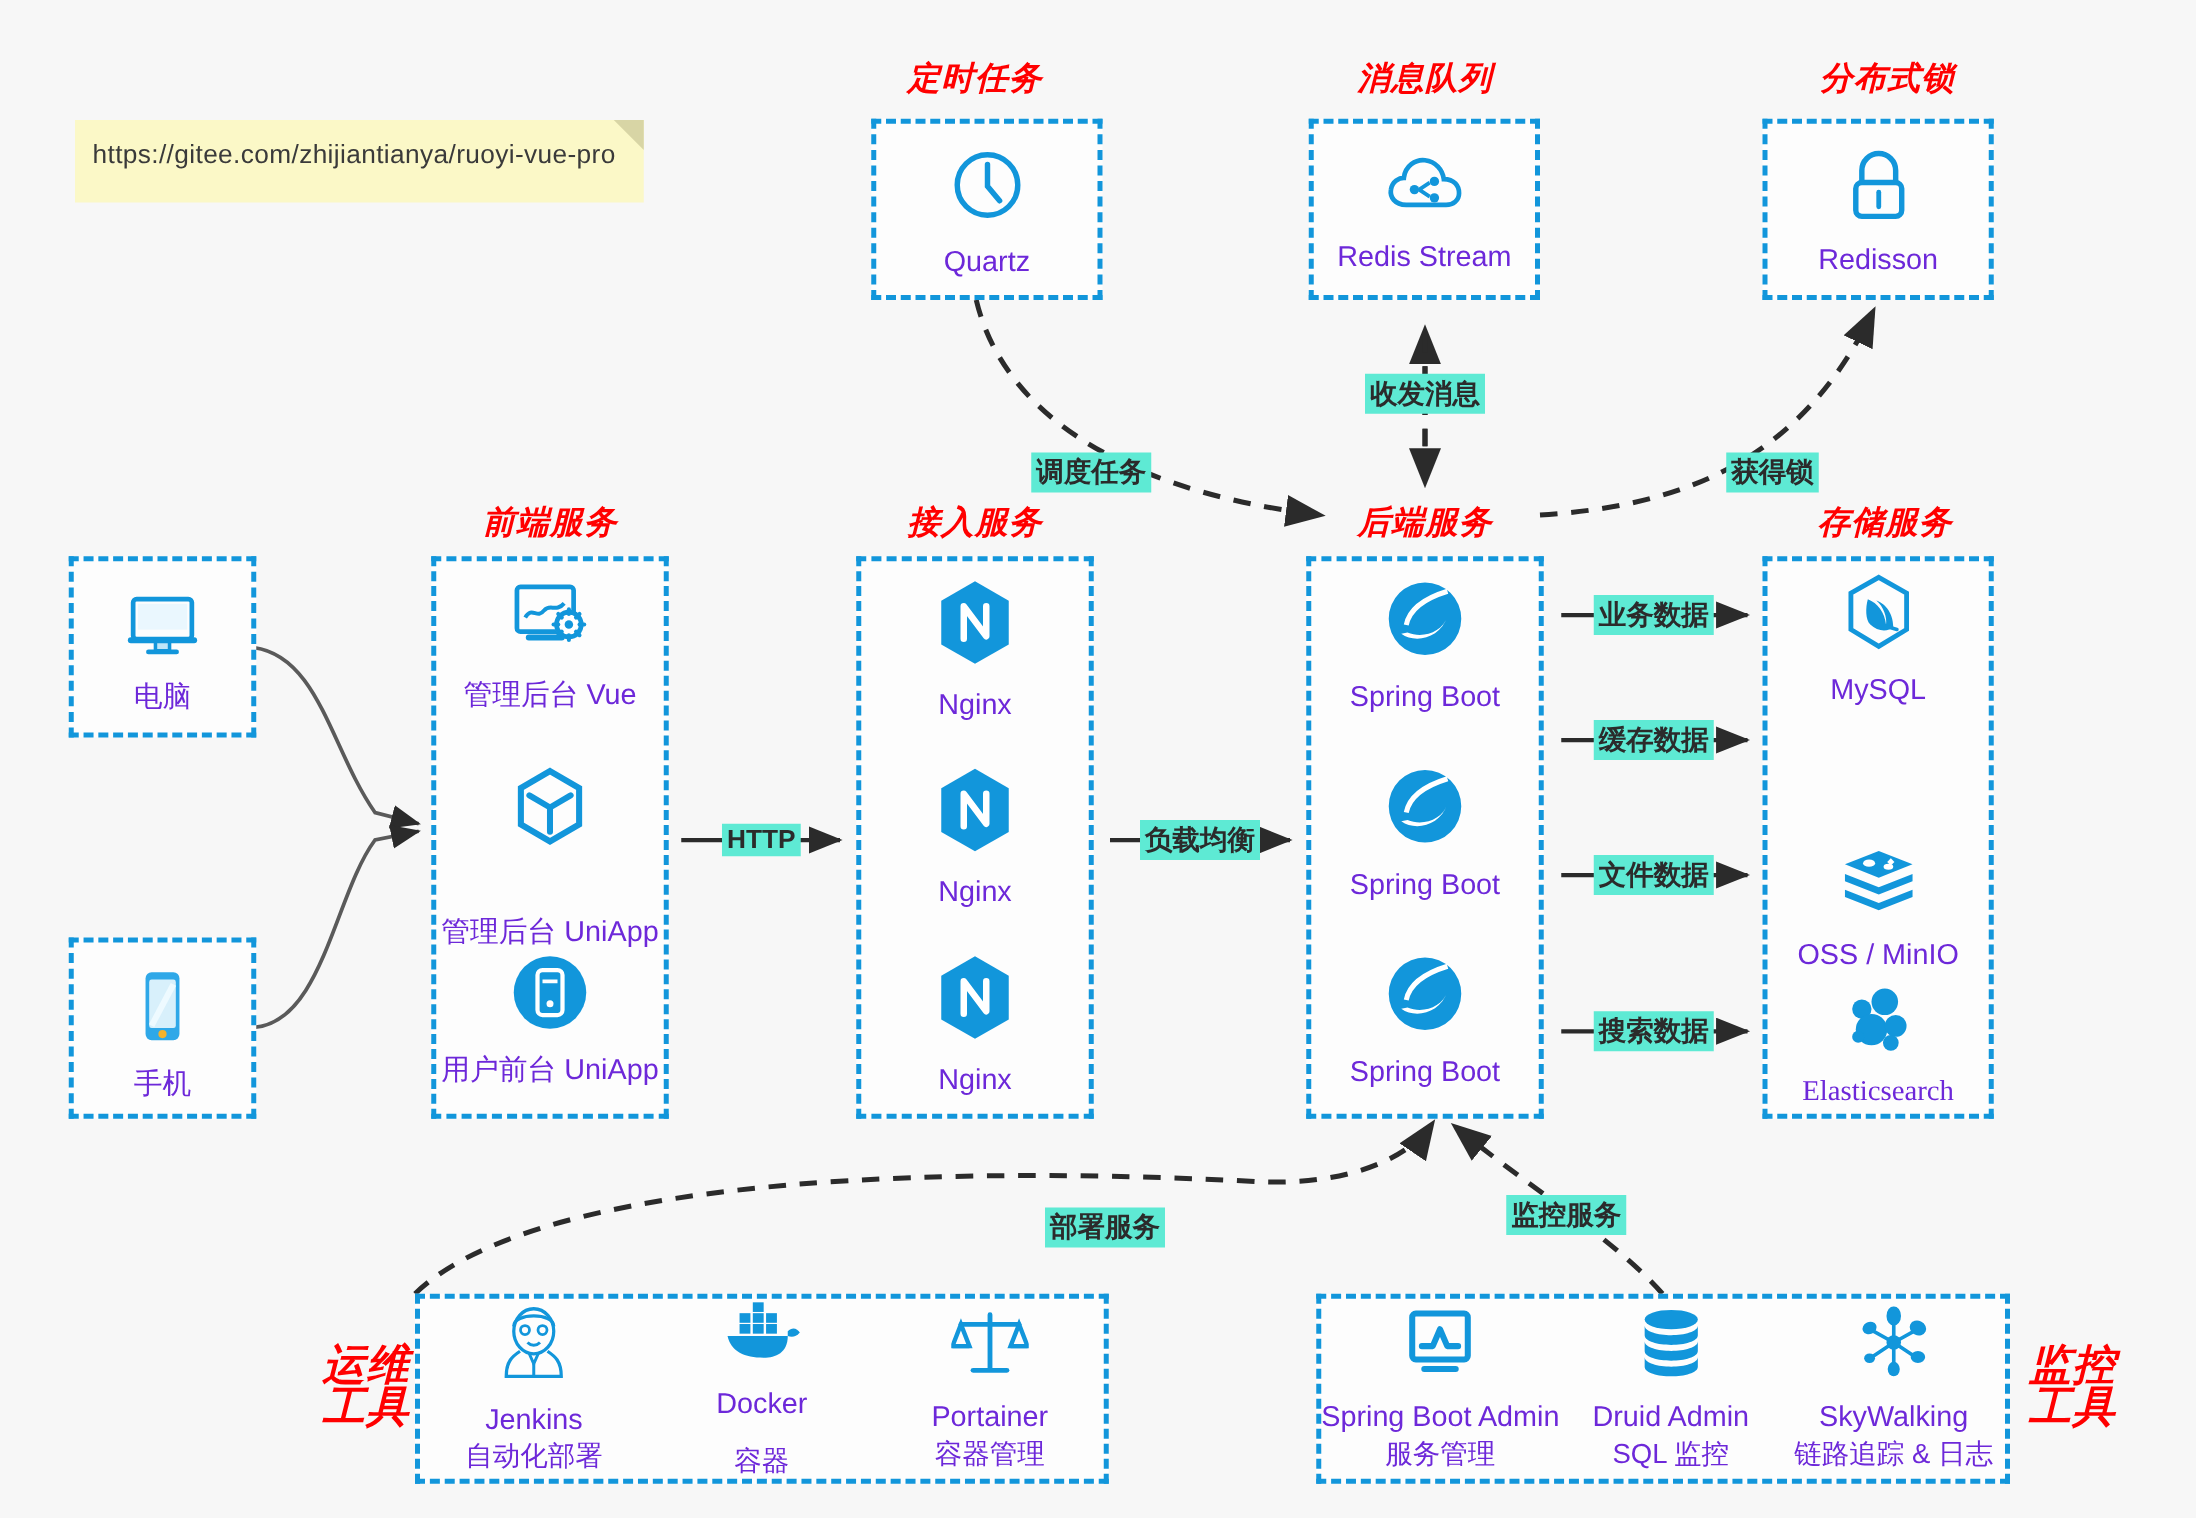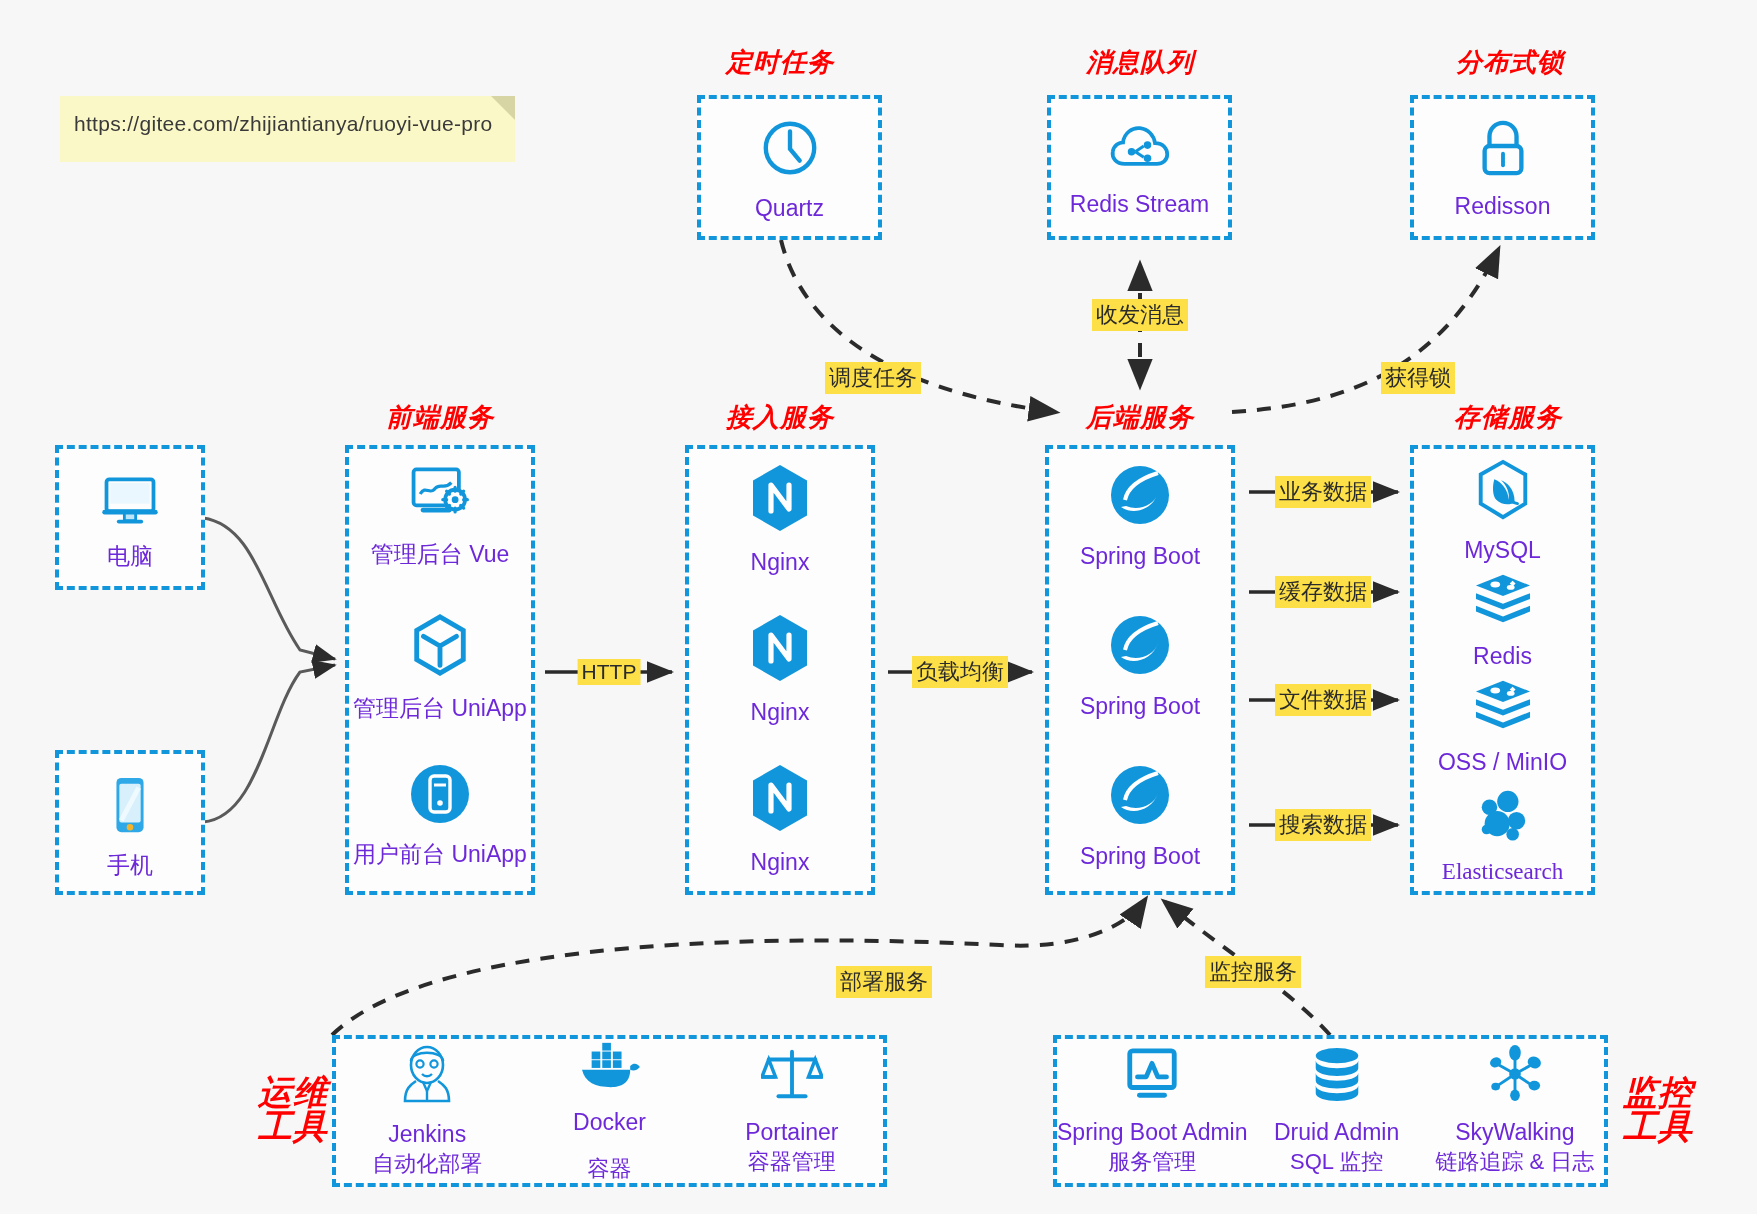--- a/index.html
+++ b/index.html
@@ -74,24 +74,25 @@
     position:absolute;right:0;top:0;width:0;height:0;
     border-left:24px solid transparent;
     border-top:24px solid #d8d5a5;
   }
 
   
   .elabel{
     position:absolute;
     font-size:21px;
     color:#2b2b2b;
-    background:#fde047;
+    background:#5eead4;
     padding:1px 4px;
     white-space:nowrap;
     transform:translate(-50%,-50%);
+    font-weight:bold;
   }
   .elabel.cn{font-size:22px;}
 </style>
 </head>
 <body>
 
 <div id="stage">
 
   <div id="note">
     <div class="fold"></div>
@@ -233,21 +234,21 @@
               <path d="M61 38 L65 38"></path>
             <path d="M43 29 L46 32"></path>
               <path d="M58 44 L61 47"></path>
             <path d="M61 29 L58 32"></path>
               <path d="M46 44 L43 47"></path>
           </g>
         </svg>
       </span>
       <span class="cap">管理后台 Vue</span>
     </div>
-    <div class="node" style="top:164px;">
+    <div class="node" style="top:164px;gap:36px;">
       <span class="ico">
         <svg width="62" height="66" viewBox="0 0 62 68">
           <path d="M31 4 L55 18 L55 48 L31 62 L7 48 L7 18 Z" fill="none" stroke="#1296db" stroke-width="5"></path>
           <path d="M31 34 L31 54 M31 34 L14 24 M31 34 L48 24" stroke="#1296db" stroke-width="5" stroke-linecap="round" fill="none"></path>
         </svg>
       </span>
       <span class="cap">管理后台 UniApp</span>
     </div>
     <div class="node" style="top:314px;">
       <span class="ico">
@@ -328,33 +329,20 @@
   <div class="dbox" style="left:1410px;top:445px;width:185px;height:450px;">
     <div class="node" style="top:10px;">
       <span class="ico">
         <svg width="58" height="62" viewBox="0 0 58 64">
           <path d="M29 3 L52 16 L52 46 L29 60 L6 46 L6 16 Z" fill="none" stroke="#1296db" stroke-width="4"></path>
           <path d="M20 21 C28 24 34 32 35 42 C36 36 33 27 27 22 C33 24 41 31 41 44 C37 48 28 48 22 42 C18 38 18 28 20 21 Z" fill="#1296db"></path>
           <path d="M37 44 L44 46" stroke="#1296db" stroke-width="3" stroke-linecap="round"></path>
         </svg>
       </span>
       <span class="cap">MySQL</span>
-    </div>
-    <div class="node" style="top:122px;">
-      <span class="ico">
-        <svg width="62" height="56" viewBox="0 0 64 58">
-          <path d="M32 4 L60 15 L32 26 L4 15 Z" fill="#1296db"></path>
-          <ellipse cx="24" cy="14" rx="5" ry="3" fill="#ffffff"></ellipse>
-            <ellipse cx="40" cy="17" rx="4" ry="2.5" fill="#ffffff"></ellipse>
-          <path d="M42 10 L45 13 L42 16 L39 13 Z" fill="#ffffff"></path>
-          <path d="M4 23 L32 34 L60 23 L60 29 L32 40 L4 29 Z" fill="#1296db"></path>
-          <path d="M4 36 L32 47 L60 36 L60 42 L32 53 L4 42 Z" fill="#1296db"></path>
-        </svg>
-      </span>
-      <span class="cap">Redis</span>
     </div>
     <div class="node" style="top:228px;">
       <span class="ico">
         <svg width="62" height="56" viewBox="0 0 64 58">
           <path d="M32 4 L60 15 L32 26 L4 15 Z" fill="#1296db"></path>
           <ellipse cx="24" cy="14" rx="5" ry="3" fill="#ffffff"></ellipse>
             <ellipse cx="40" cy="17" rx="4" ry="2.5" fill="#ffffff"></ellipse>
           <path d="M42 10 L45 13 L42 16 L39 13 Z" fill="#ffffff"></path>
           <path d="M4 23 L32 34 L60 23 L60 29 L32 40 L4 29 Z" fill="#1296db"></path>
           <path d="M4 36 L32 47 L60 36 L60 42 L32 53 L4 42 Z" fill="#1296db"></path>

